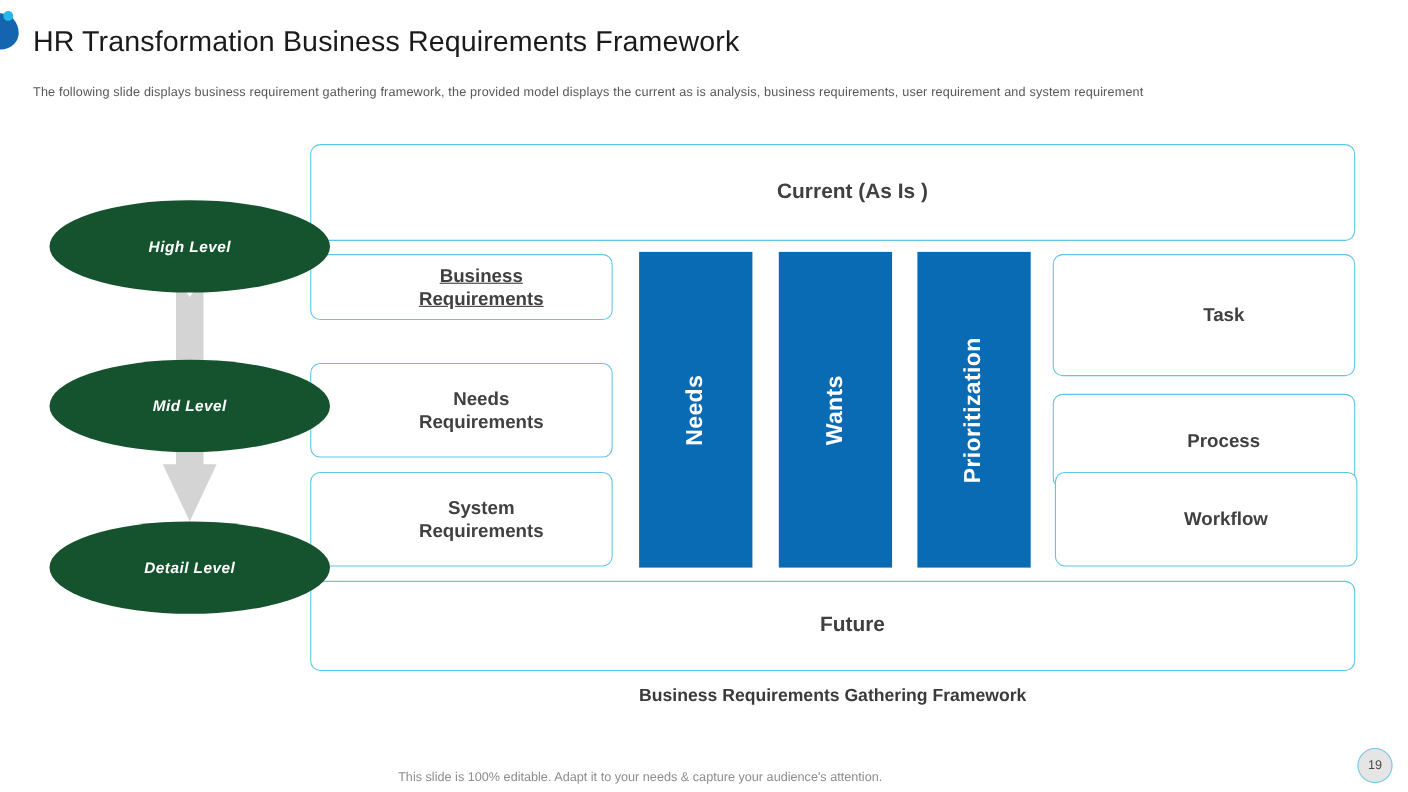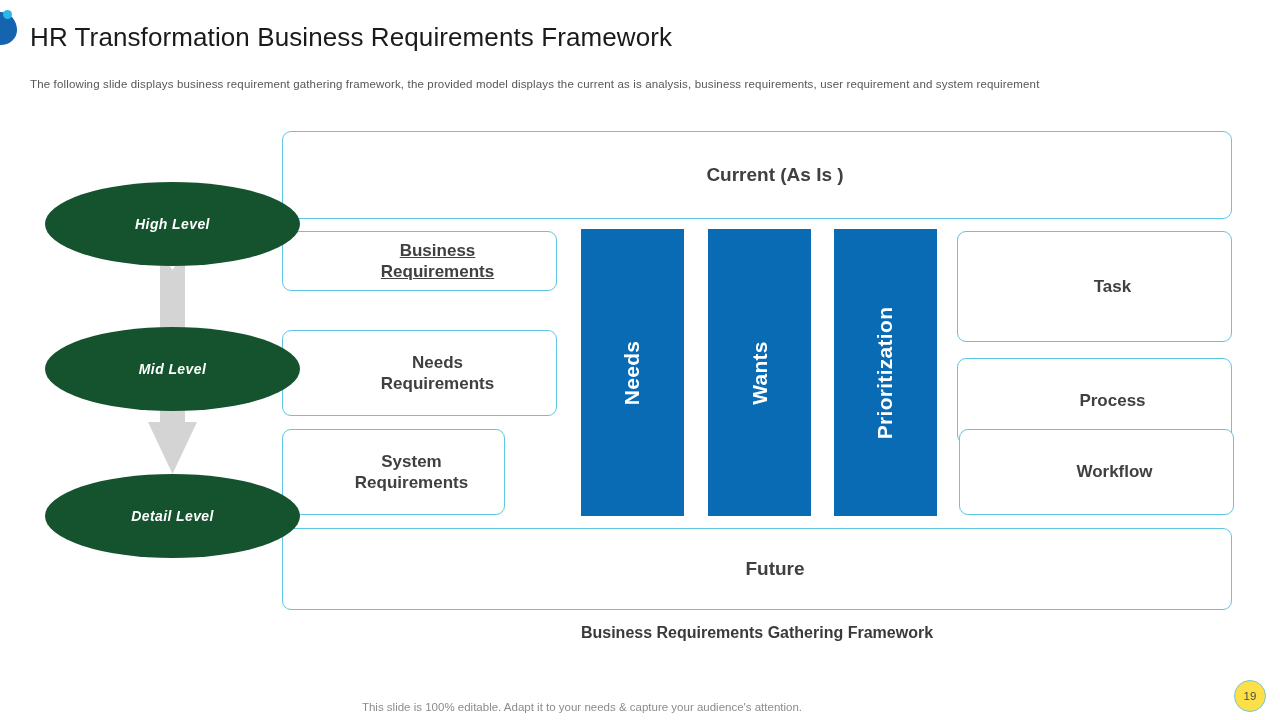--- a/index.html
+++ b/index.html
@@ -75,21 +75,21 @@
     font-weight: bold;
     line-height: 1.25;
     padding-left: 36px;
   }
 
   .band-top   { left: 282px; top: 131px; width: 950px; height: 88px; font-size: 19px; }
   .band-bottom{ left: 282px; top: 528px; width: 950px; height: 82px; font-size: 19px; }
 
   .mid-left-1 { left: 282px; top: 231px; width: 275px; height: 60px; text-decoration: underline; }
   .mid-left-2 { left: 282px; top: 330px; width: 275px; height: 86px; }
-  .mid-left-3 { left: 282px; top: 429px; width: 223px; height: 86px; text-align: center; }
+  .mid-left-3 { left: 282px; top: 429px; width: 275px; height: 86px; text-align: center; }
 
   .mid-right-1{ left: 957px; top: 231px; width: 275px; height: 111px; }
   .mid-right-2{ left: 957px; top: 330px; width: 275px; height: 86px; margin-top: 28px; }
   .mid-right-3{ left: 959px; top: 429px; width: 275px; height: 86px; }
 
   
   .vbar {
     position: absolute;
     top: 229px;
     height: 287px;
@@ -165,21 +165,21 @@
     color: #8c8c8c;
   }
   .page-badge {
     position: absolute;
     right: 14px;
     top: 680px;
     width: 30px;
     height: 30px;
     border-radius: 50%;
     border: 1.3px solid #6FC9E3;
-    background: #fde047;
+    background: #e5e5e5;
     display: flex;
     align-items: center;
     justify-content: center;
     font-size: 11.5px;
     color: #4a4a4a;
   }
 </style>
 </head>
 <body>
 

